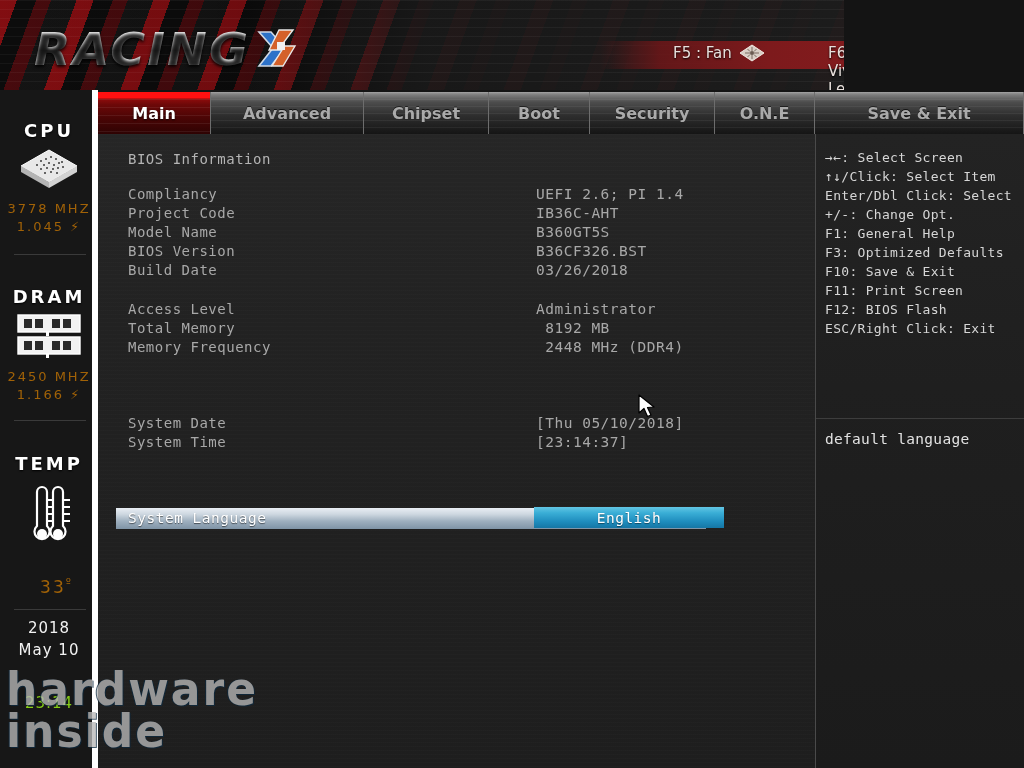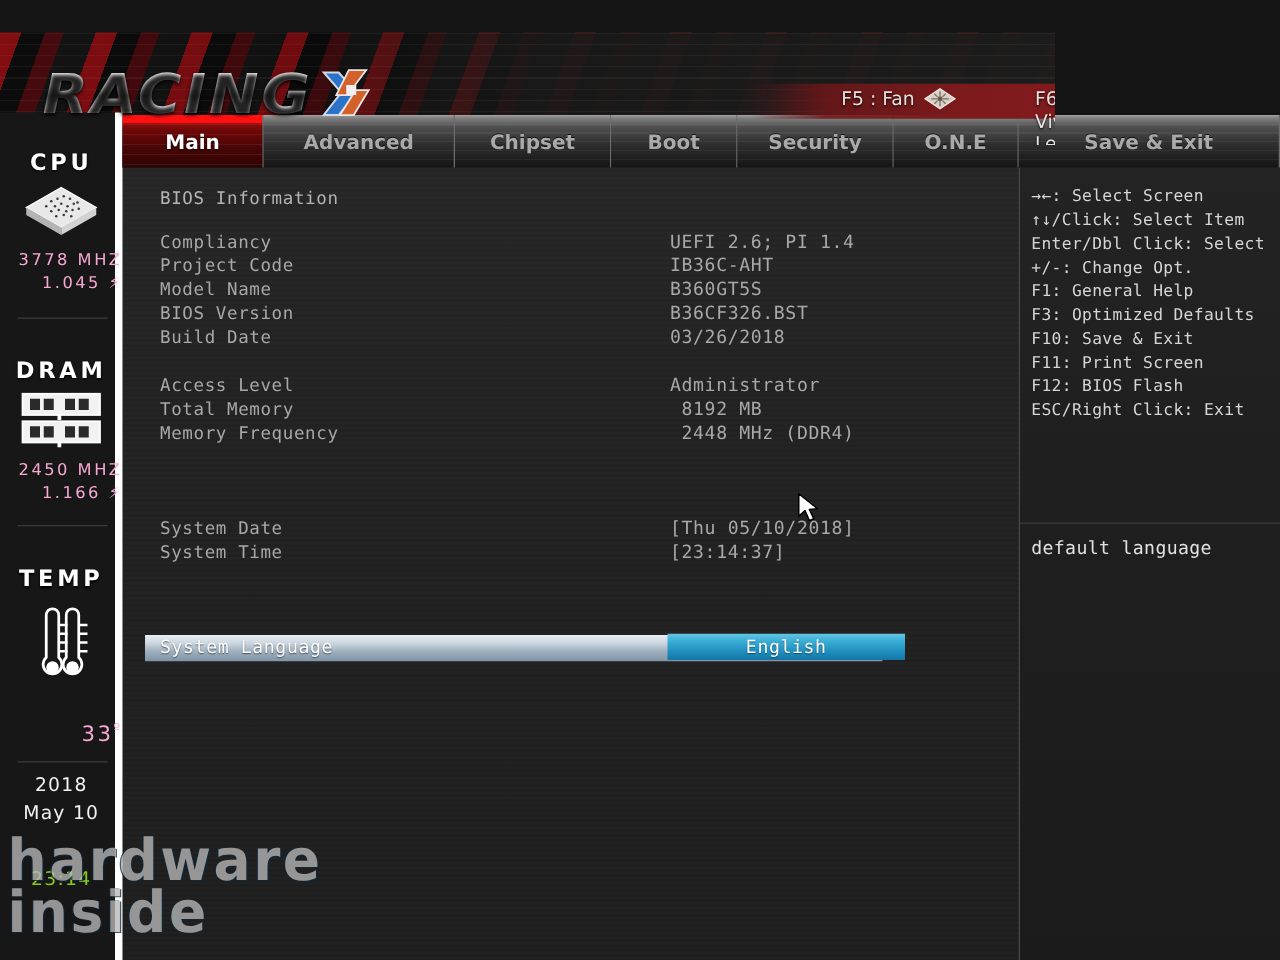--- a/index.html
+++ b/index.html
@@ -15,21 +15,20 @@
   .header {
     position:absolute; left:0; top:0; width:844px; height:90px;
     background:
       repeating-linear-gradient(110deg,
         rgba(150,14,18,0.85) 0px, rgba(150,14,18,0.85) 16px,
         rgba(12,12,12,0.9) 16px, rgba(12,12,12,0.9) 34px,
         rgba(96,10,14,0.7) 34px, rgba(96,10,14,0.7) 48px,
         rgba(20,20,20,0.95) 48px, rgba(20,20,20,0.95) 72px),
       #0c0c0c;
     overflow:hidden;
-    margin-top:26px;
   }
   .header::after{
     content:""; position:absolute; left:0; top:0; width:1024px; height:90px;
     background:linear-gradient(90deg, rgba(0,0,0,0) 0%, rgba(0,0,0,0.15) 24%, rgba(25,25,25,0.93) 42%, rgba(30,30,30,0.97) 100%);
   }
   .hdr-lines{
     position:absolute; left:0; top:0; width:1024px; height:90px; z-index:3;
     background:repeating-linear-gradient(180deg, rgba(255,255,255,0.045) 0px, rgba(255,255,255,0.045) 1px, rgba(0,0,0,0) 1px, rgba(0,0,0,0) 9px);
   }
   .logo {
@@ -94,21 +93,21 @@
     position:absolute; left:0; top:90px; width:98px; height:678px;
     background:#171717;
     border-right:6px solid #ffffff;
     z-index:3;
   }
   .sb-block{ position:absolute; left:0; width:98px; text-align:center; color:#f0f0f0; }
   .sb-title{
     font-family:"DejaVu Sans", sans-serif; font-size:18px; font-weight:bold;
     letter-spacing:3px; color:#ffffff; text-shadow:0 1px 2px #000;
   }
-  .sb-val{ font-family:"DejaVu Sans", sans-serif; font-size:13px; letter-spacing:2px; color:#f9a8d4; line-height:18px;text-align:right; }
+  .sb-val{ font-family:"DejaVu Sans", sans-serif; font-size:13px; letter-spacing:2px; color:#a16207; line-height:18px; }
   .sb-sep{ position:absolute; left:14px; width:72px; height:1px; background:#3a3a3a; }
   .sb-date{ font-family:"DejaVu Sans", sans-serif; font-size:15px; color:#f2f2f2; line-height:22px; letter-spacing:1px; }
   .sb-time{ font-family:"DejaVu Sans", sans-serif; font-size:15px; color:#84cc16; letter-spacing:1px; }
 
   
   .content{
     position:absolute; left:98px; top:134px; width:717px; height:634px;
     background:linear-gradient(180deg,#262626 0%,#222222 30%,#1e1e1e 100%);
     z-index:2;
   }

